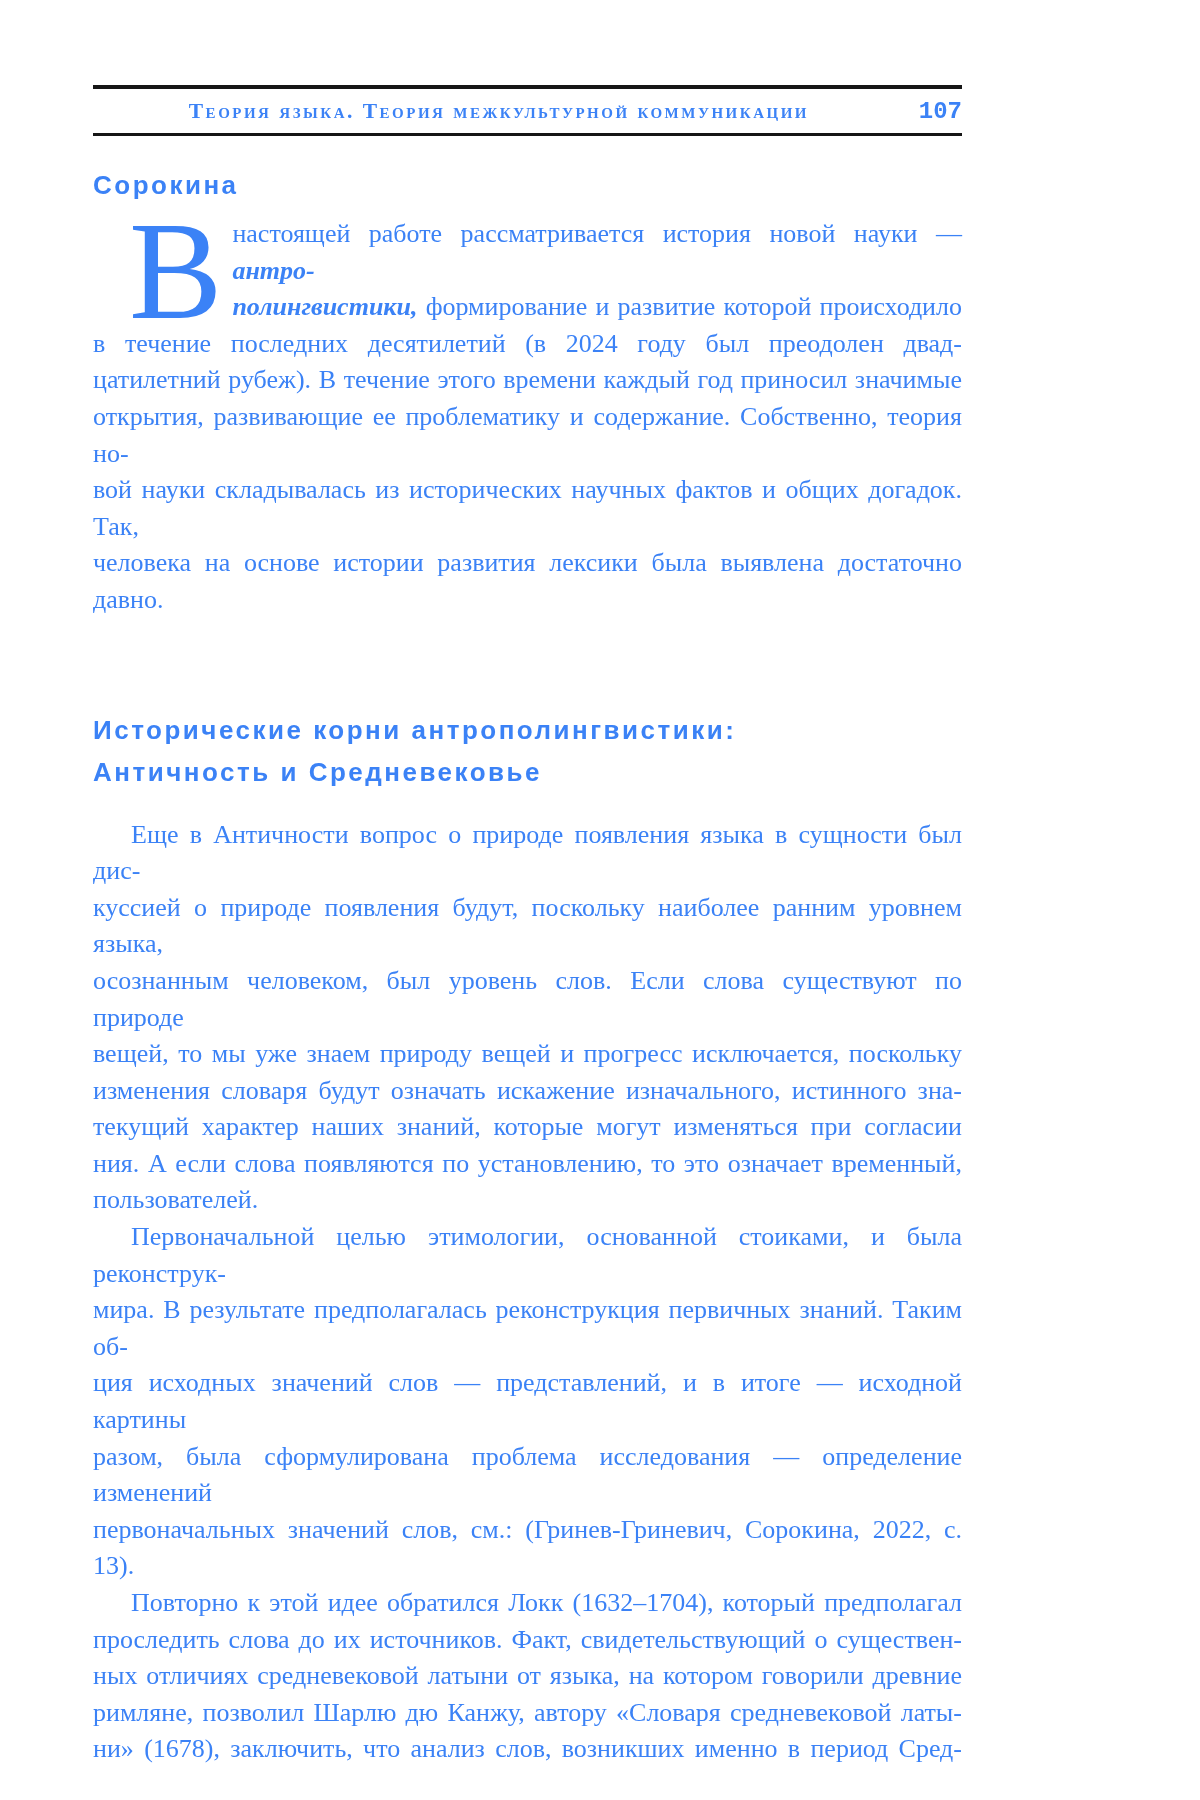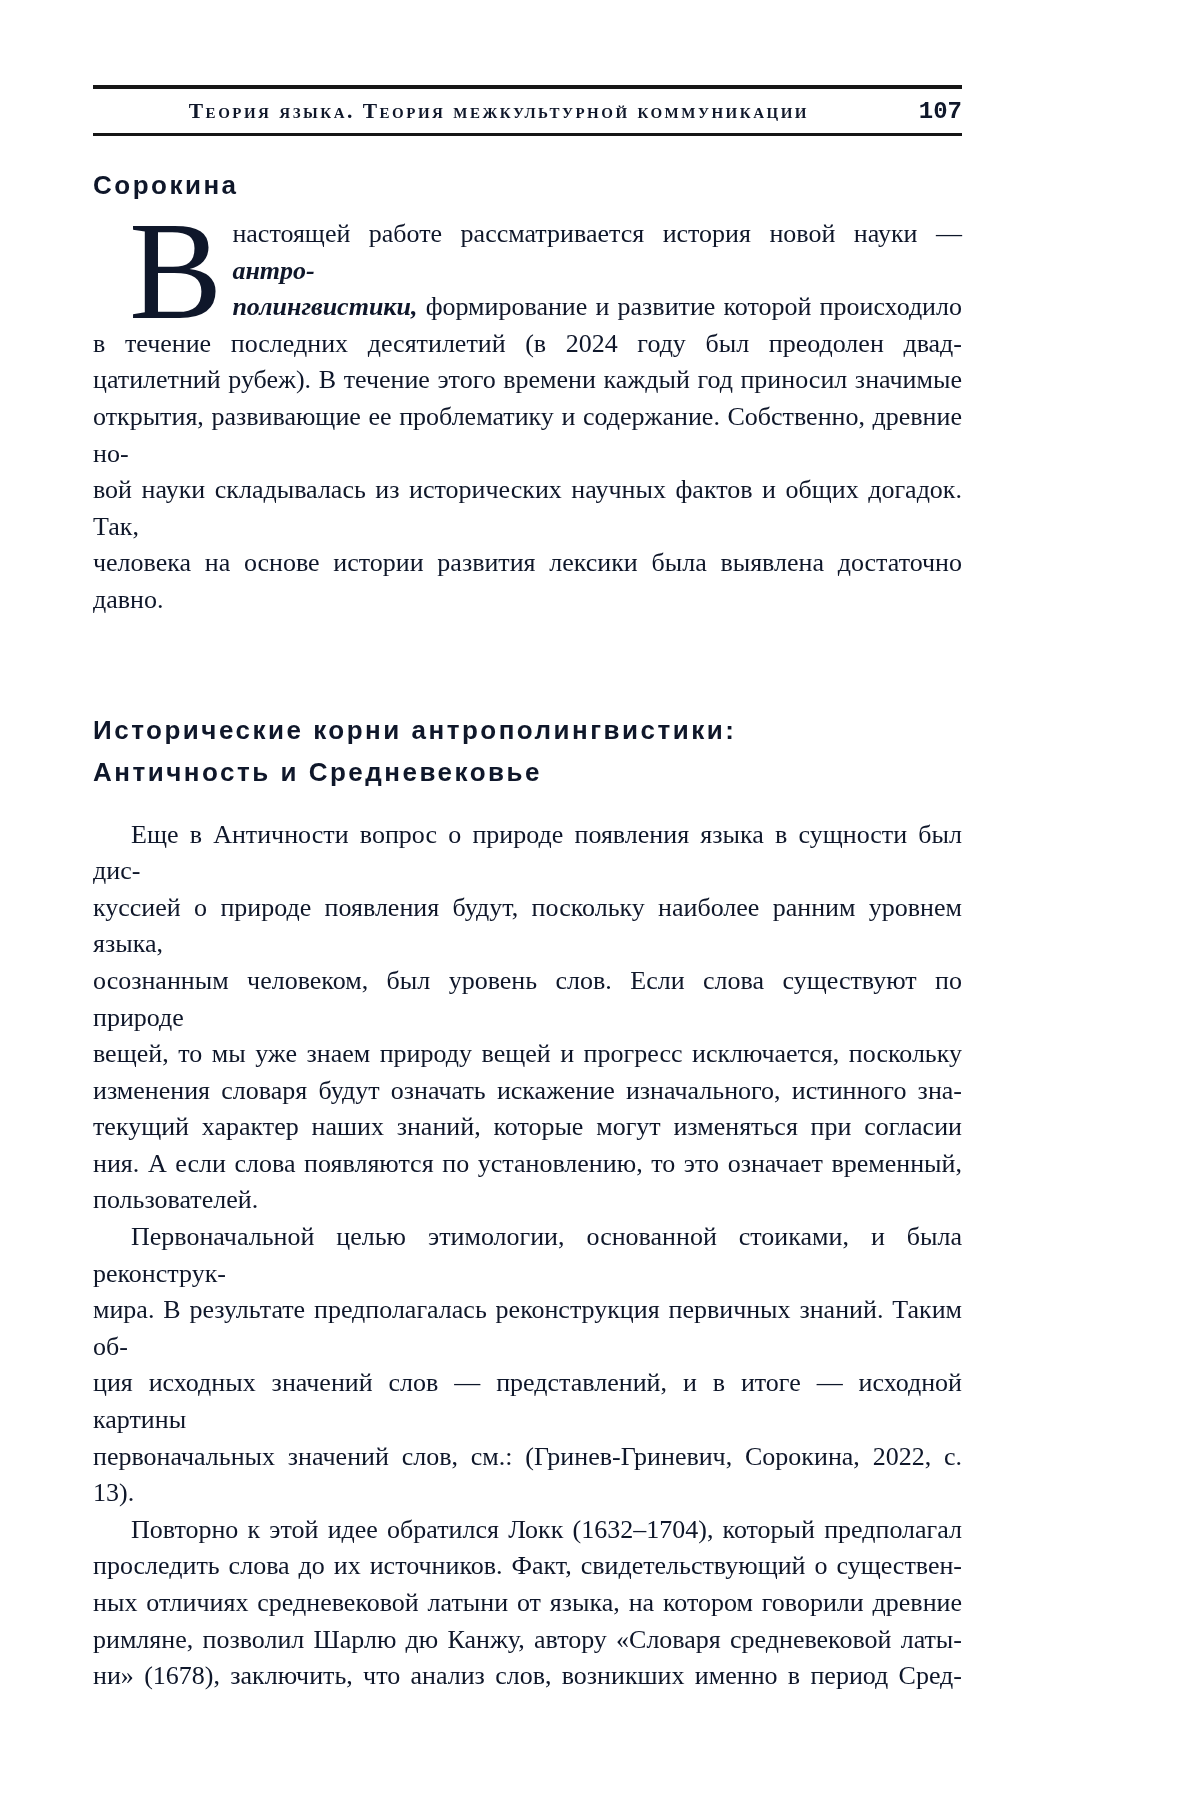--- a/index.html
+++ b/index.html
@@ -1,21 +1,21 @@
 <!DOCTYPE html>
 <html lang="ru"><head>
 <meta charset="utf-8">
 <style>
   html, body { margin: 0; padding: 0; }
   body { background: #e8e8e8; }
   .page {
     width: 1200px;
     height: 1800px;
     background: #ffffff;
-    color: #0f172a;
+    color: #3b82f6;
     position: relative;
     margin: 0 auto;
     overflow: hidden;
   }
   .frame { padding: 85px 238px 0 93px; }
 
   
   .running-header {
     display: flex;
     align-items: baseline;
@@ -89,21 +89,21 @@
     <main class="page-body">
         <div class="heading block-0">
           <div class="line">Сорокина</div>
         </div>
         <div class="paragraph block-1">
           <span class="dropcap">В</span>
           <div class="line">настоящей работе рассматривается история новой науки — <span class="bi">антро-</span></div>
           <div class="line"><span class="bi">полингвистики,</span> формирование и развитие которой происходило</div>
           <div class="line">в течение последних десятилетий (в 2024 году был преодолен двад-</div>
           <div class="line">цатилетний рубеж). В течение этого времени каждый год приносил значимые</div>
-          <div class="line">открытия, развивающие ее проблематику и содержание. Собственно, древние но-</div>
+          <div class="line">открытия, развивающие ее проблематику и содержание. Собственно, теория но-</div>
           <div class="line">вой науки складывалась из исторических научных фактов и общих догадок. Так,</div>
           <div class="line">человека на основе истории развития лексики была выявлена достаточно давно.</div>
         </div>
         <div class="heading block-2">
           <div class="line">Исторические корни антрополингвистики:</div>
           <div class="line">Античность и Средневековье</div>
         </div>
         <div class="paragraph block-3">
           <div class="line indent">Еще в Античности вопрос о природе появления языка в сущности был дис-</div>
           <div class="line">куссией о природе появления будут, поскольку наиболее ранним уровнем языка,</div>
@@ -111,20 +111,21 @@
           <div class="line">вещей, то мы уже знаем природу вещей и прогресс исключается, поскольку</div>
           <div class="line">изменения словаря будут означать искажение изначального, истинного зна-</div>
           <div class="line">текущий характер наших знаний, которые могут изменяться при согласии</div>
           <div class="line">ния. А если слова появляются по установлению, то это означает временный,</div>
           <div class="line short-last">пользователей.</div>
         </div>
         <div class="paragraph block-4">
           <div class="line indent">Первоначальной целью этимологии, основанной стоиками, и была реконструк-</div>
           <div class="line">мира. В результате предполагалась реконструкция первичных знаний. Таким об-</div>
           <div class="line">ция исходных значений слов — представлений, и в итоге — исходной картины</div>
+          <div class="line">разом, была сформулирована проблема исследования — определение изменений</div>
           <div class="line">первоначальных значений слов, см.: (Гринев-Гриневич, Сорокина, 2022, с. 13).</div>
         </div>
         <div class="paragraph block-5">
           <div class="line indent">Повторно к этой идее обратился Локк (1632–1704), который предполагал</div>
           <div class="line">проследить слова до их источников. Факт, свидетельствующий о существен-</div>
           <div class="line">ных отличиях средневековой латыни от языка, на котором говорили древние</div>
           <div class="line">римляне, позволил Шарлю дю Канжу, автору «Словаря средневековой латы-</div>
           <div class="line">ни» (1678), заключить, что анализ слов, возникших именно в период Сред-</div>
         </div>
       </main>

